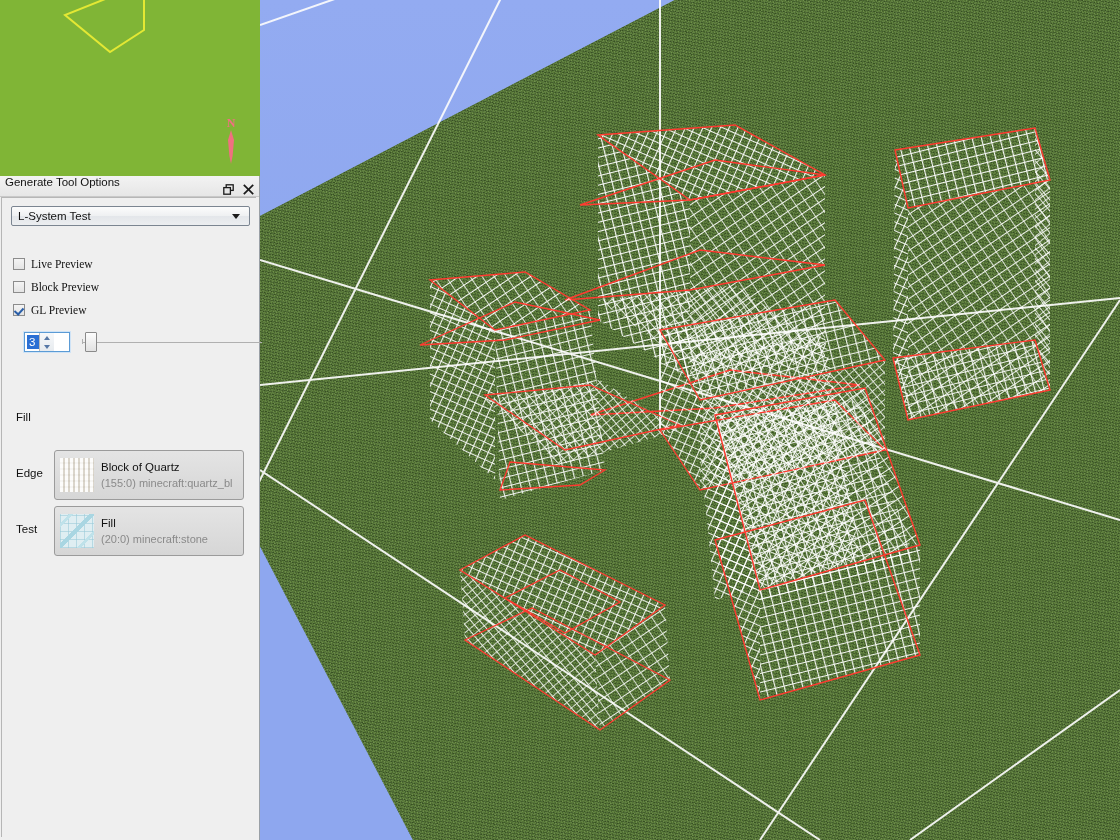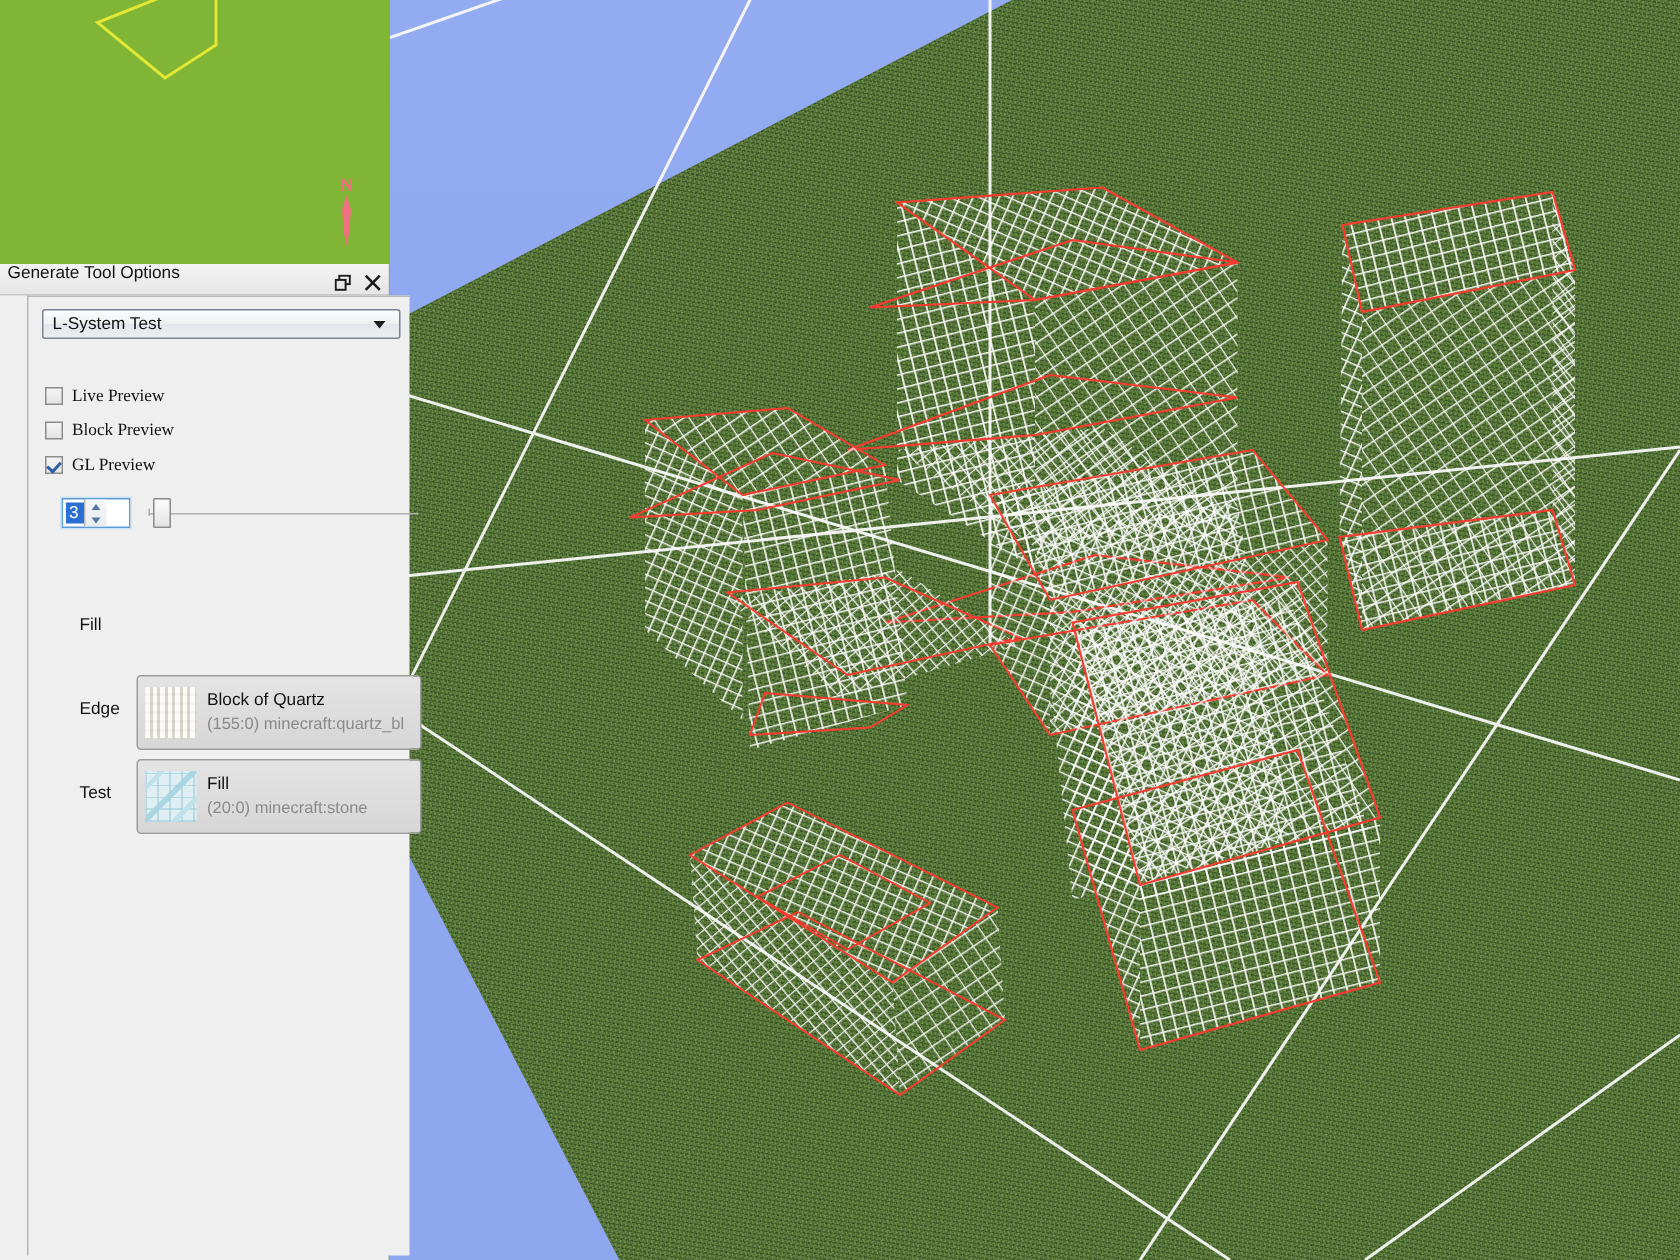--- a/index.html
+++ b/index.html
@@ -99,21 +99,21 @@
     white-space: nowrap;
   }
   #panel-title .tbtns {
     position: absolute; right: 5px; top: 0;
     height: 20px; display: flex; align-items: center; gap: 9px;
   }
   .tbtn { width: 11px; height: 11px; cursor: default; }
 
   #panel-body {
     position: absolute;
-    left: 18px; top: 21px;
+    left: 1px; top: 21px;
     width: 255px; height: 640px;
     background: #efefef;
     border: 1px solid #b6b6b6;
     border-right: none; border-bottom: none;
     box-sizing: border-box;
   }
 
   
   #preset-combo {
     position: absolute; left: 9px; top: 8px;
@@ -224,21 +224,21 @@
     background: #fff;
     border: 1px solid #a0a0a0;
     display: flex; align-items: stretch;
   }
   #seed-field .seed-val {
     flex: 1; font-size: 11.5px; color: #111;
     display: flex; align-items: center; padding-left: 5px;
   }
 
   
-  .matrow { position: absolute; left: 14px; width: 228px; height: 60px; margin-left: 20px; }
+  .matrow { position: absolute; left: 14px; width: 228px; height: 60px; }
   .matrow .mat-label {
     position: absolute; left: 0; top: 17px;
     font-size: 11.5px; color: #111;
   }
   .mat-btn {
     position: absolute; top: 0;
     height: 50px;
     box-sizing: border-box;
     background: linear-gradient(180deg,#e4e4e4,#d6d6d6);
     border: 1px solid #9b9b9b;

